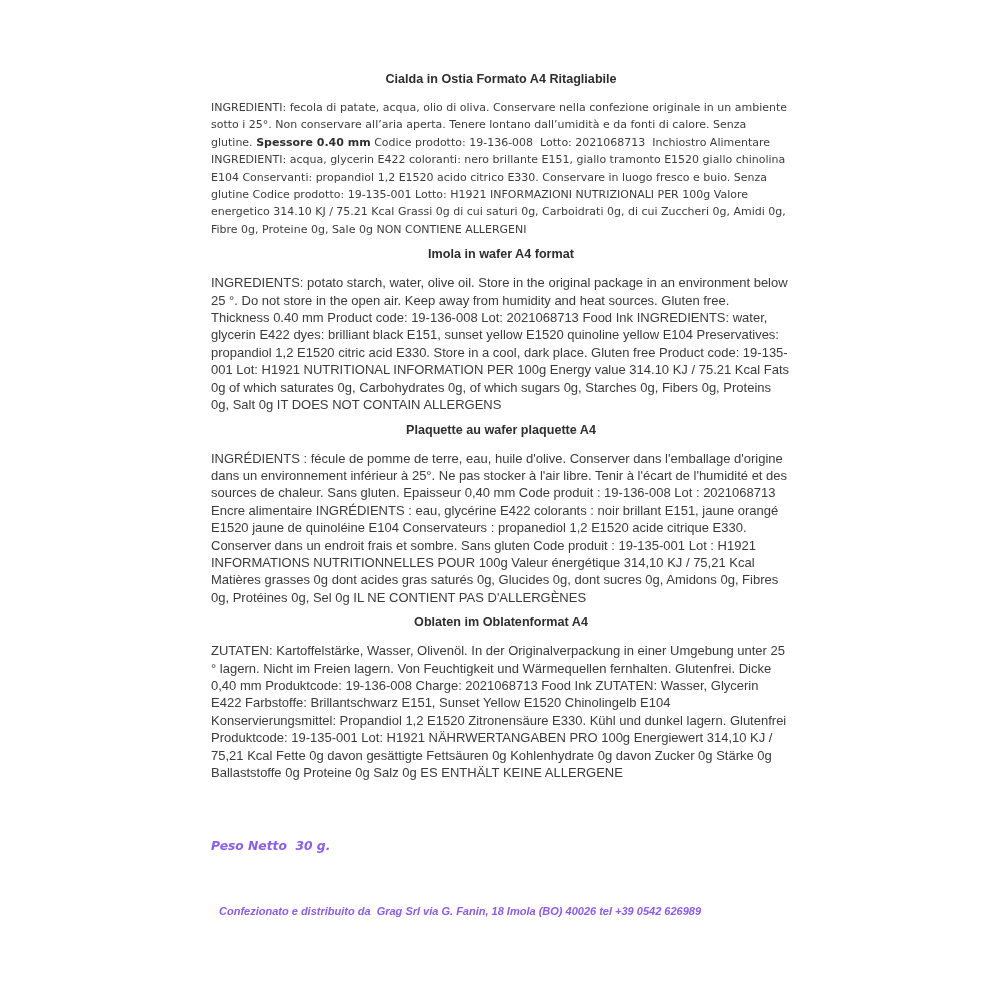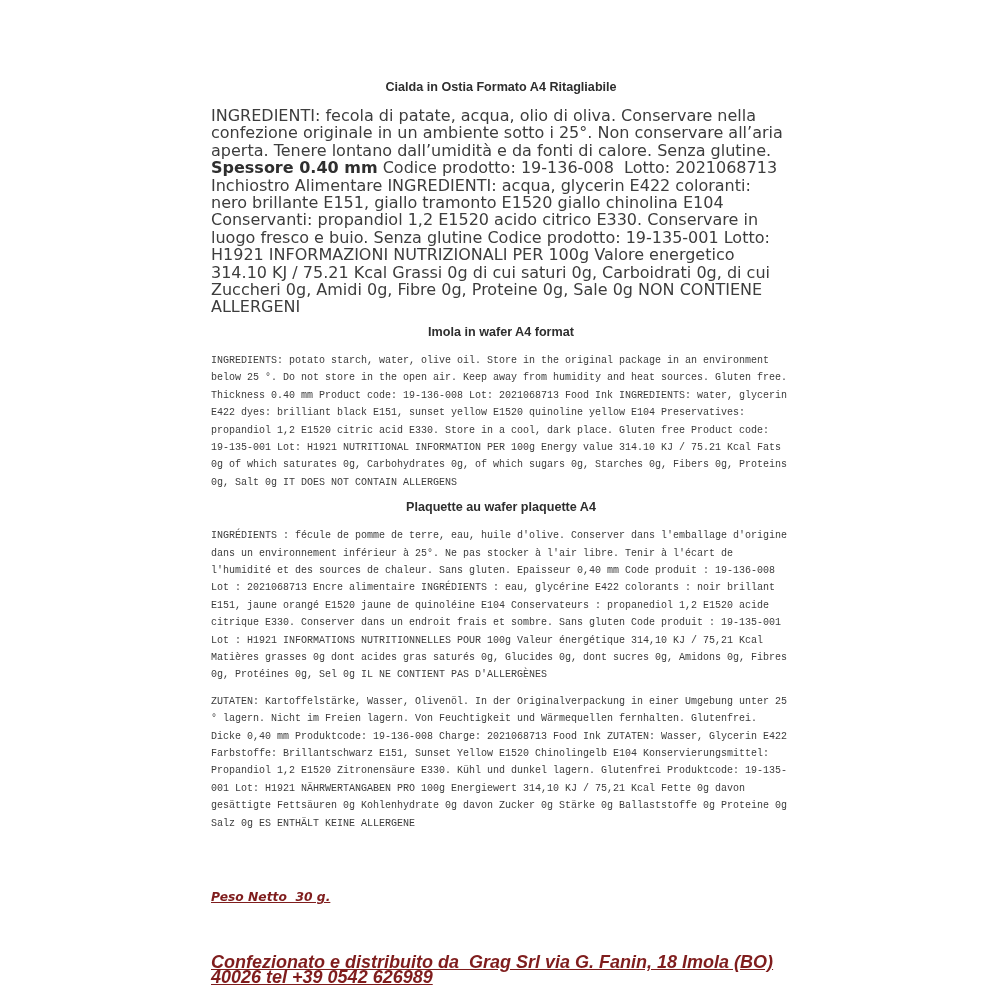--- a/index.html
+++ b/index.html
@@ -25,59 +25,59 @@
   .heading {
     font-family: "Liberation Sans", sans-serif;
     font-size: 12.6px;
     font-weight: bold;
     color: #2e2e2e;
     text-align: center;
     margin: 9px 0 12px 0;
     line-height: 15px;
   }
   section:first-of-type .heading {
-    margin-top: 8px;
+    margin-top: 0;
   }
   .body {
-    font-family: Liberation Mono, monospace;
-    font-size: 10px;
+    font-family: Liberation Sans, sans-serif;
+    font-size: 13px;
     line-height: 17.4px;
     color: #3b3b3b;
     margin: 0 0 9px 0;
     text-align: left;
   }
   .body-it {
     font-family: "DejaVu Sans", sans-serif;
-    font-size: 16px;
+    font-size: 11px;
     color: #3d3d3d;
   }
   .bold-inline {
     font-weight: bold;
     color: #2f2f2f;
   }
   .footer-line {
-    text-decoration: underline;
-    color: #7f1d1d;
+    color: #8b5cf6;
     margin: 0;
   }
   .net-weight {
     margin-top: 58px;
     font-family: "DejaVu Sans", sans-serif;
     font-style: italic;
     font-weight: bold;
     font-size: 12.3px;
     line-height: 15px;
   }
   .distributor {
     margin-top: 50px;
     font-family: "Liberation Sans", sans-serif;
     font-style: italic;
     font-weight: bold;
-    font-size: 18px;
+    font-size: 11px;
     line-height: 15px;
+    margin-left: 8px;
   }
 </style>
 </head>
 <body>
 
 <div class="page">
   <main class="content">
 
     <section>
       <h1 class="heading">Cialda in Ostia Formato A4 Ritagliabile</h1>
@@ -88,20 +88,21 @@
       <h2 class="heading">Imola in wafer A4 format</h2>
       <p class="body">INGREDIENTS: potato starch, water, olive oil. Store in the original package in an environment below 25 °. Do not store in the open air. Keep away from humidity and heat sources. Gluten free. Thickness 0.40 mm Product code: 19-136-008 Lot: 2021068713 Food Ink INGREDIENTS: water, glycerin E422 dyes: brilliant black E151, sunset yellow E1520 quinoline yellow E104 Preservatives: propandiol 1,2 E1520 citric acid E330. Store in a cool, dark place. Gluten free Product code: 19-135-001 Lot: H1921 NUTRITIONAL INFORMATION PER 100g Energy value 314.10 KJ / 75.21 Kcal Fats 0g of which saturates 0g, Carbohydrates 0g, of which sugars 0g, Starches 0g, Fibers 0g, Proteins 0g, Salt 0g IT DOES NOT CONTAIN ALLERGENS</p>
     </section>
 
     <section>
       <h2 class="heading">Plaquette au wafer plaquette A4</h2>
       <p class="body">INGRÉDIENTS : fécule de pomme de terre, eau, huile d'olive. Conserver dans l'emballage d'origine dans un environnement inférieur à 25°. Ne pas stocker à l'air libre. Tenir à l'écart de l'humidité et des sources de chaleur. Sans gluten. Epaisseur 0,40 mm Code produit : 19-136-008 Lot : 2021068713 Encre alimentaire INGRÉDIENTS : eau, glycérine E422 colorants : noir brillant E151, jaune orangé E1520 jaune de quinoléine E104 Conservateurs : propanediol 1,2 E1520 acide citrique E330. Conserver dans un endroit frais et sombre. Sans gluten Code produit : 19-135-001 Lot : H1921 INFORMATIONS NUTRITIONNELLES POUR 100g Valeur énergétique 314,10 KJ / 75,21 Kcal Matières grasses 0g dont acides gras saturés 0g, Glucides 0g, dont sucres 0g, Amidons 0g, Fibres 0g, Protéines 0g, Sel 0g IL NE CONTIENT PAS D'ALLERGÈNES</p>
     </section>
 
     <section>
+      <h2 class="heading">Oblaten im Oblatenformat A4</h2>
       <p class="body">ZUTATEN: Kartoffelstärke, Wasser, Olivenöl. In der Originalverpackung in einer Umgebung unter 25 ° lagern. Nicht im Freien lagern. Von Feuchtigkeit und Wärmequellen fernhalten. Glutenfrei. Dicke 0,40 mm Produktcode: 19-136-008 Charge: 2021068713 Food Ink ZUTATEN: Wasser, Glycerin E422 Farbstoffe: Brillantschwarz E151, Sunset Yellow E1520 Chinolingelb E104 Konservierungsmittel: Propandiol 1,2 E1520 Zitronensäure E330. Kühl und dunkel lagern. Glutenfrei Produktcode: 19-135-001 Lot: H1921 NÄHRWERTANGABEN PRO 100g Energiewert 314,10 KJ / 75,21 Kcal Fette 0g davon gesättigte Fettsäuren 0g Kohlenhydrate 0g davon Zucker 0g Stärke 0g Ballaststoffe 0g Proteine 0g Salz 0g ES ENTHÄLT KEINE ALLERGENE</p>
     </section>
 
     <p class="footer-line net-weight">Peso Netto&nbsp; 30 g.</p>
 
     <p class="footer-line distributor">Confezionato e distribuito da&nbsp; Grag Srl via G. Fanin, 18 Imola (BO) 40026 tel +39 0542 626989</p>
 
   </main>
 </div>
 

